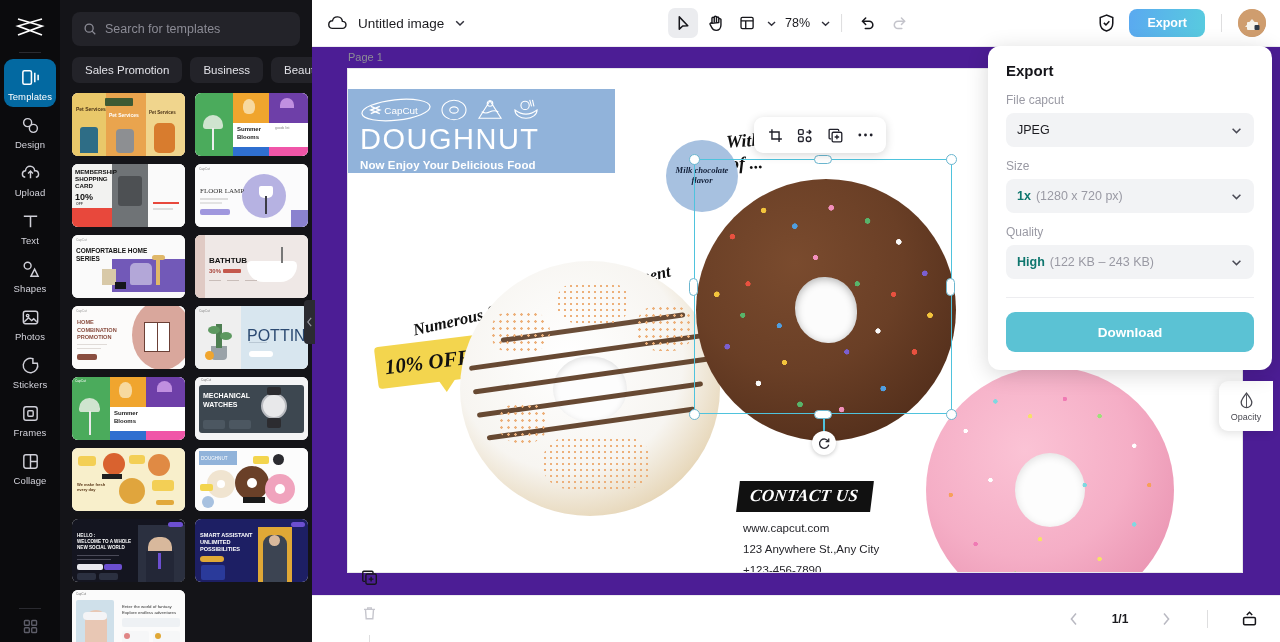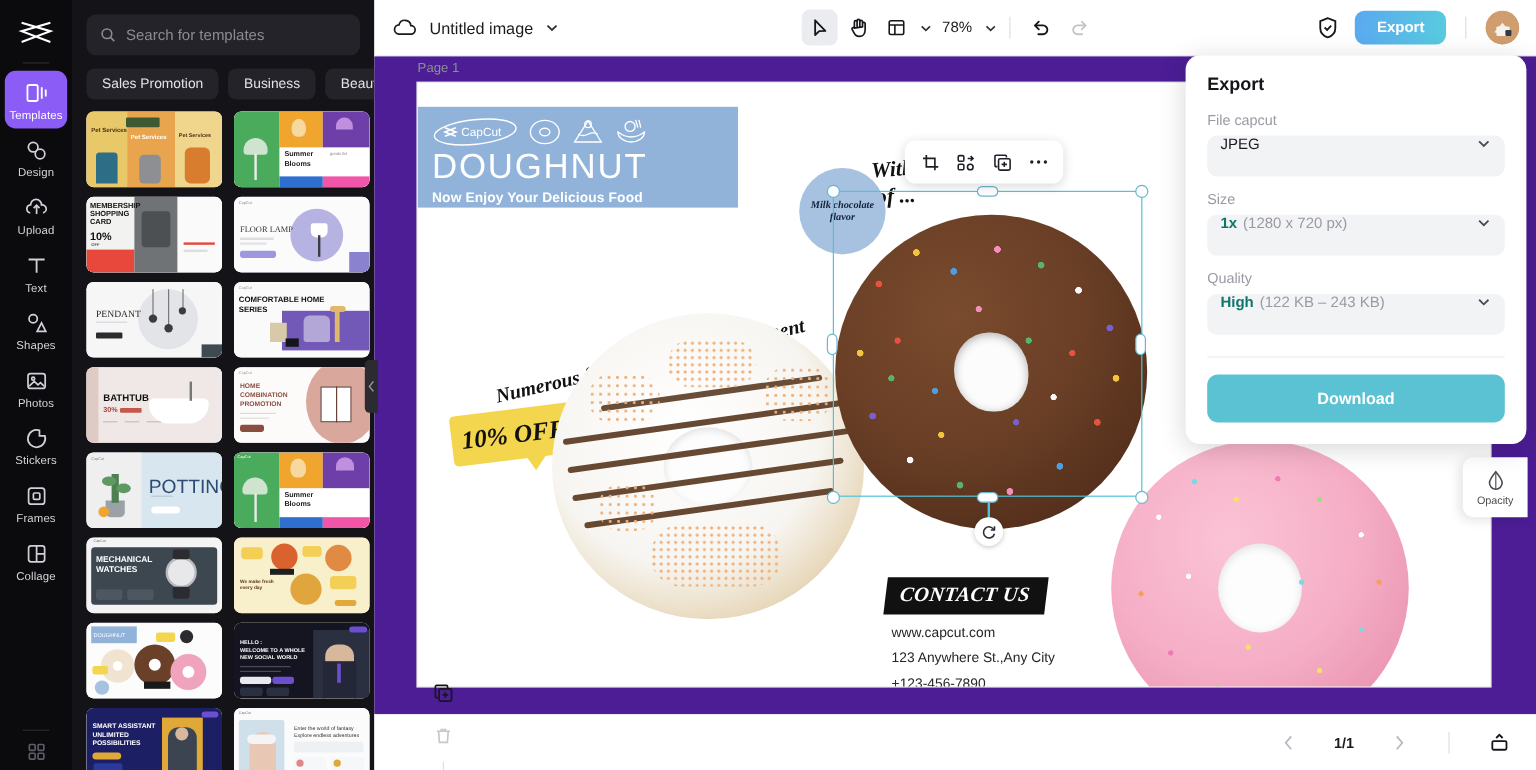--- a/index.html
+++ b/index.html
@@ -18,21 +18,21 @@
     display: flex; flex-direction: column; align-items: center;
     padding-top: 10px;
   }
   .rail-logo { width: 34px; height: 34px; display:flex; align-items:center; justify-content:center; margin-bottom: 4px; }
   .rail-sep { width: 22px; height: 1px; background: #2a2a30; margin: 4px 0 6px; }
   .rail-item {
     width: 52px; padding: 7px 0 5px; border-radius: 9px;
     display: flex; flex-direction: column; align-items: center; gap: 3px;
     cursor: pointer;
   }
-  .rail-item.active { background: #8b5cf6; }
+  .rail-item.active { background: #0369a1; }
   .rail-item .ri-ico { width: 22px; height: 22px; display:flex; align-items:center; justify-content:center; }
   .rail-item .ri-lbl { font-size: 9.5px; letter-spacing: .1px; color: #d4d4dc; }
   .rail-item.active .ri-lbl { color: #ffffff; }
   .rail-bottom { margin-top: auto; width: 100%; display:flex; flex-direction:column; align-items:center; padding-bottom: 6px;}
   .rail-sep2 { width: 22px; height:1px; background:#2a2a30; margin-bottom: 8px; }
 
   
   .panel {
     position: absolute; left: 60px; top: 0; width: 252px; height: 642px;
     background: #141418; overflow: hidden;
@@ -197,21 +197,21 @@
   .export-panel {
     position:absolute; right: 8px; top: 46px; width: 284px;
     background:#fff; border-radius: 12px; box-shadow: 0 4px 22px rgba(0,0,0,.16);
     padding: 16px 18px 18px; z-index: 20;
   }
   .ep-title { font-size: 15px; font-weight: 700; color:#15151a; margin-bottom: 14px; }
   .ep-label { font-size: 12px; color:#9a9aa4; margin: 12px 0 6px; }
   .ep-label.first { margin-top: 0; }
   .ep-select {
     height: 34px; background:#f2f3f5; border-radius: 8px;
-    display:flex; padding: 0 11px; cursor:pointer;
+    display:flex; align-items:center; padding: 0 11px; cursor:pointer;
   }
   .ep-sel-main { font-size: 12.5px; color:#0f766e; font-weight:600; }
   .ep-sel-sub { font-size: 12.5px; color:#9a9aa4; margin-left: 5px; font-weight: 400; }
   .ep-sel-plain { font-size: 12.5px; color:#1b1b20; font-weight: 500; }
   .ep-chev { margin-left:auto; }
   .ep-hr { height:1px; background:#ededf0; margin: 18px 0 14px; }
   .ep-download {
     height: 40px; background:#5bc2d4; border-radius: 9px; color:#fff;
     display:flex; align-items:center; justify-content:center;
     font-size: 13.5px; font-weight: 600; cursor:pointer;
@@ -422,35 +422,20 @@
           <div style="position:absolute;left:70px;top:32px;width:2px;height:18px;background:#3c3c46"></div>
           <div class="tiny" style="left:5px;top:24px;font-size:7px;color:#333;font-weight:normal;font-family:'Liberation Serif',serif">FLOOR LAMP</div>
           <div style="position:absolute;left:5px;top:34px;width:28px;height:1.5px;background:#ddd"></div>
           <div style="position:absolute;left:5px;top:38px;width:22px;height:1.5px;background:#e3e3e3"></div>
           <div style="position:absolute;left:5px;top:45px;width:30px;height:6px;background:#9f97de;border-radius:2px"></div>
           <div style="position:absolute;left:96px;top:46px;width:17px;height:17px;background:#8a82cf"></div>
           <div class="tiny" style="left:4px;top:4px;font-size:3.2px;color:#888;font-weight:normal">CapCut</div>
         </div>
       </div>
 
-      <div class="thumb">
-        <div class="tv" style="background:#f6f6f7">
-          <div style="position:absolute;left:43px;top:6px;width:50px;height:50px;border-radius:50%;background:#e3e4e7"></div>
-          <div style="position:absolute;left:55px;top:6px;width:1.2px;height:22px;background:#777"></div>
-          <div style="position:absolute;left:68px;top:6px;width:1.2px;height:30px;background:#777"></div>
-          <div style="position:absolute;left:80px;top:6px;width:1.2px;height:16px;background:#777"></div>
-          <div style="position:absolute;left:52px;top:27px;width:7px;height:7px;border-radius:50%;background:#3b3b40"></div>
-          <div style="position:absolute;left:65px;top:35px;width:7px;height:7px;border-radius:50%;background:#3b3b40"></div>
-          <div style="position:absolute;left:77px;top:21px;width:6px;height:6px;border-radius:50%;background:#3b3b40"></div>
-          <div class="tiny" style="left:8px;top:23px;font-size:8px;color:#222;font-weight:normal;font-family:'Liberation Serif',serif">PENDANT</div>
-          <div style="position:absolute;left:8px;top:33px;width:26px;height:1.4px;background:#d8d8da"></div>
-          <div style="position:absolute;left:8px;top:42px;width:22px;height:5px;background:#2b2b30;border-radius:1px"></div>
-          <div style="position:absolute;left:96px;top:52px;width:17px;height:11px;background:#3d4a52"></div>
-        </div>
-      </div>
 
       <div class="thumb">
         <div class="tv" style="background:#fafafa">
           <div style="position:absolute;left:40px;top:24px;width:73px;height:33px;background:#7259b8"></div>
           <div class="tiny" style="left:4px;top:12px;font-size:6.5px;color:#111;line-height:8px">COMFORTABLE HOME<br>SERIES</div>
           <div style="position:absolute;left:58px;top:28px;width:22px;height:22px;background:#b3a7d8;border-radius:5px 5px 2px 2px"></div>
           <div style="position:absolute;left:84px;top:22px;width:4px;height:28px;background:#e0b86a"></div>
           <div style="position:absolute;left:80px;top:20px;width:13px;height:5px;background:#e0b86a;border-radius:3px"></div>
           <div style="position:absolute;left:30px;top:34px;width:14px;height:16px;background:#d8c9a8"></div>
           <div style="position:absolute;left:43px;top:47px;width:11px;height:7px;background:#15161b"></div>

